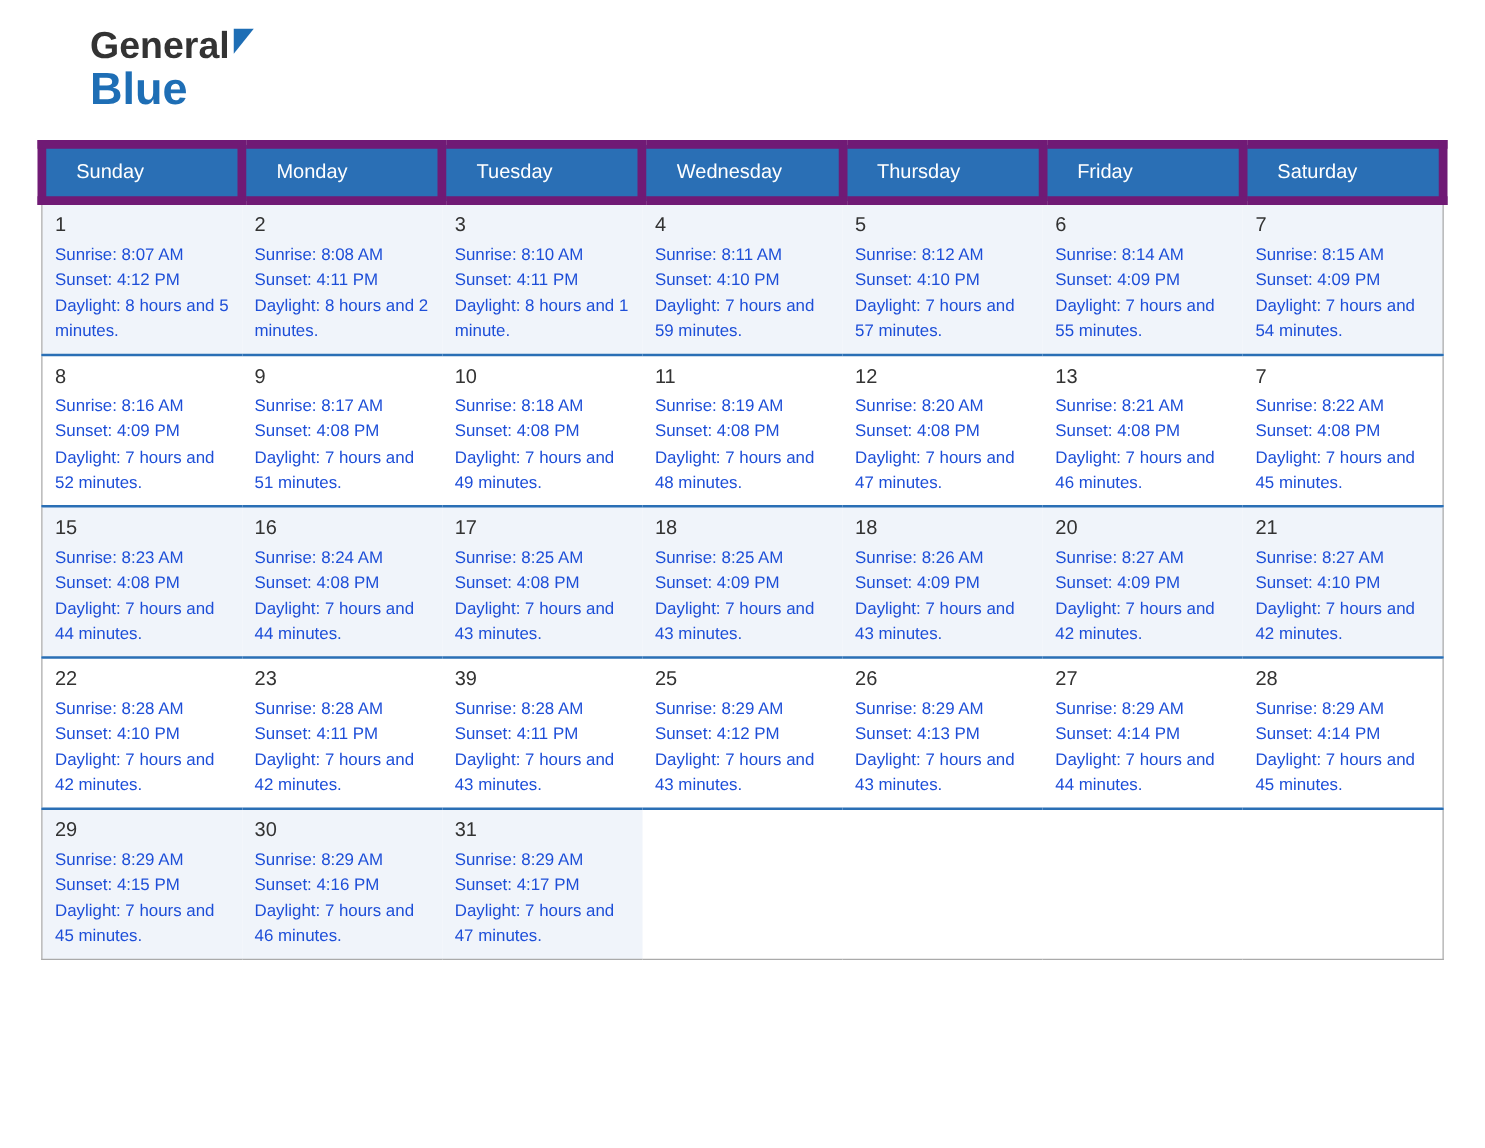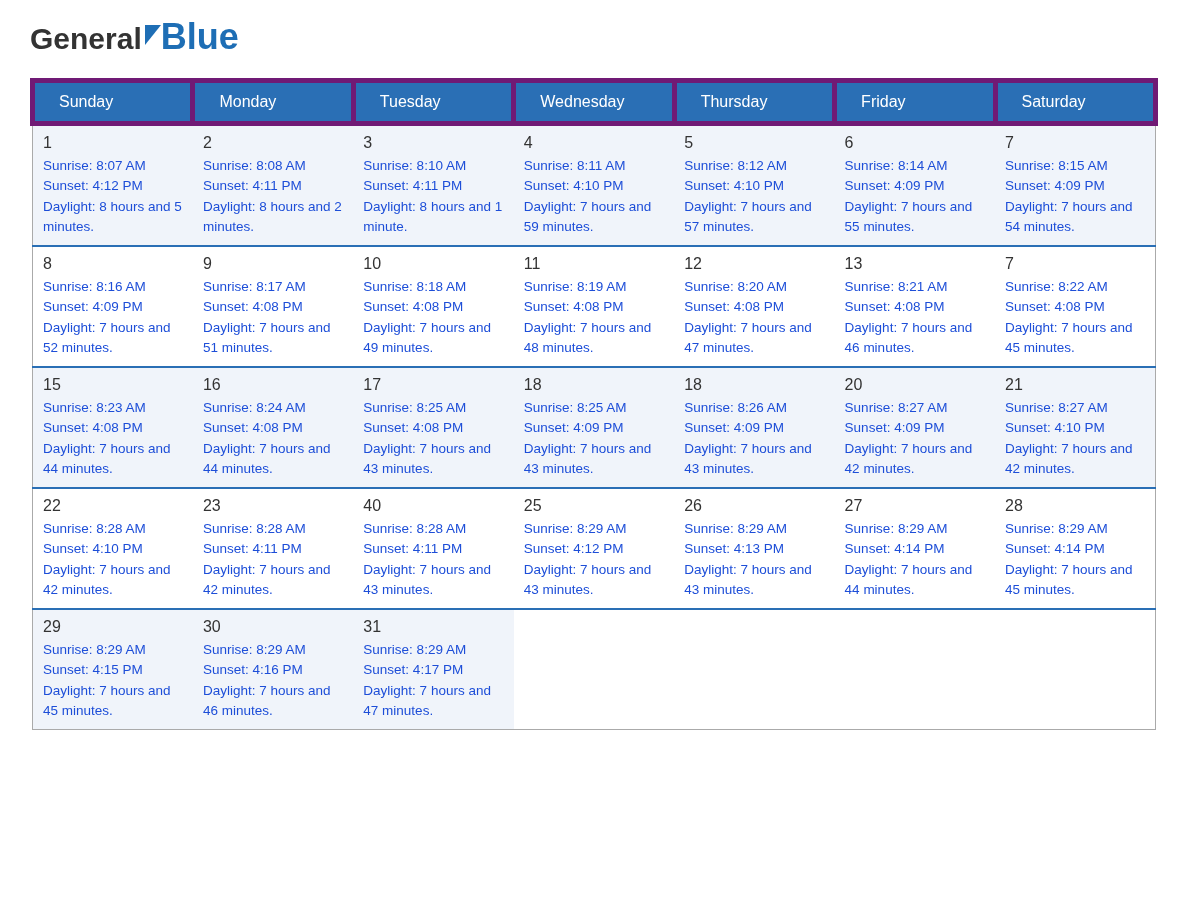--- a/index.html
+++ b/index.html
@@ -35,21 +35,21 @@
       border-collapse: collapse;
       border: 1px solid #aaa;
     }
     th {
       background-color: #2a6fb5;
       color: #fff;
       font-size: 16px;
       font-weight: normal;
       padding: 10px 24px;
       text-align: left;
-      border: 5px solid #701a75;
+      border: 7px solid #701a75;
     }
     td {
       vertical-align: top;
       padding: 8px 10px;
       font-size: 14px;
       color: #333;
       border: none;
       width: calc(100% / 7);
     }
     tr.week-row {
@@ -73,21 +73,22 @@
       background-color: #ffffff;
     }
     
     .row1 td { background-color: #f0f4fa; }
     .row2 td { background-color: #ffffff; }
     .row3 td { background-color: #f0f4fa; }
     .row4 td { background-color: #ffffff; }
     .row5 td { background-color: #f0f4fa; }
     .logo-block {
       display: inline-flex;
-      flex-direction: row;
+      flex-direction: column;
+      margin-left: 42px;
     }
     .logo-line1 {
       font-size: 30px;
       font-weight: bold;
       color: #333;
       display: flex;
       align-items: center;
     }
     .logo-triangle {
       display: inline-block;
@@ -186,21 +187,21 @@
         <td><span class="day-num">20</span>
 <span class="day-info">Sunrise: 8:27 AM<br>Sunset: 4:09 PM<br>Daylight: 7 hours and 42 minutes.</span></td>
         <td><span class="day-num">21</span>
 <span class="day-info">Sunrise: 8:27 AM<br>Sunset: 4:10 PM<br>Daylight: 7 hours and 42 minutes.</span></td>
       </tr>
       <tr class="week-row row4">
         <td><span class="day-num">22</span>
 <span class="day-info">Sunrise: 8:28 AM<br>Sunset: 4:10 PM<br>Daylight: 7 hours and 42 minutes.</span></td>
         <td><span class="day-num">23</span>
 <span class="day-info">Sunrise: 8:28 AM<br>Sunset: 4:11 PM<br>Daylight: 7 hours and 42 minutes.</span></td>
-        <td><span class="day-num">40</span>
+        <td><span class="day-num">39</span>
 <span class="day-info">Sunrise: 8:28 AM<br>Sunset: 4:11 PM<br>Daylight: 7 hours and 43 minutes.</span></td>
         <td><span class="day-num">25</span>
 <span class="day-info">Sunrise: 8:29 AM<br>Sunset: 4:12 PM<br>Daylight: 7 hours and 43 minutes.</span></td>
         <td><span class="day-num">26</span>
 <span class="day-info">Sunrise: 8:29 AM<br>Sunset: 4:13 PM<br>Daylight: 7 hours and 43 minutes.</span></td>
         <td><span class="day-num">27</span>
 <span class="day-info">Sunrise: 8:29 AM<br>Sunset: 4:14 PM<br>Daylight: 7 hours and 44 minutes.</span></td>
         <td><span class="day-num">28</span>
 <span class="day-info">Sunrise: 8:29 AM<br>Sunset: 4:14 PM<br>Daylight: 7 hours and 45 minutes.</span></td>
       </tr>

